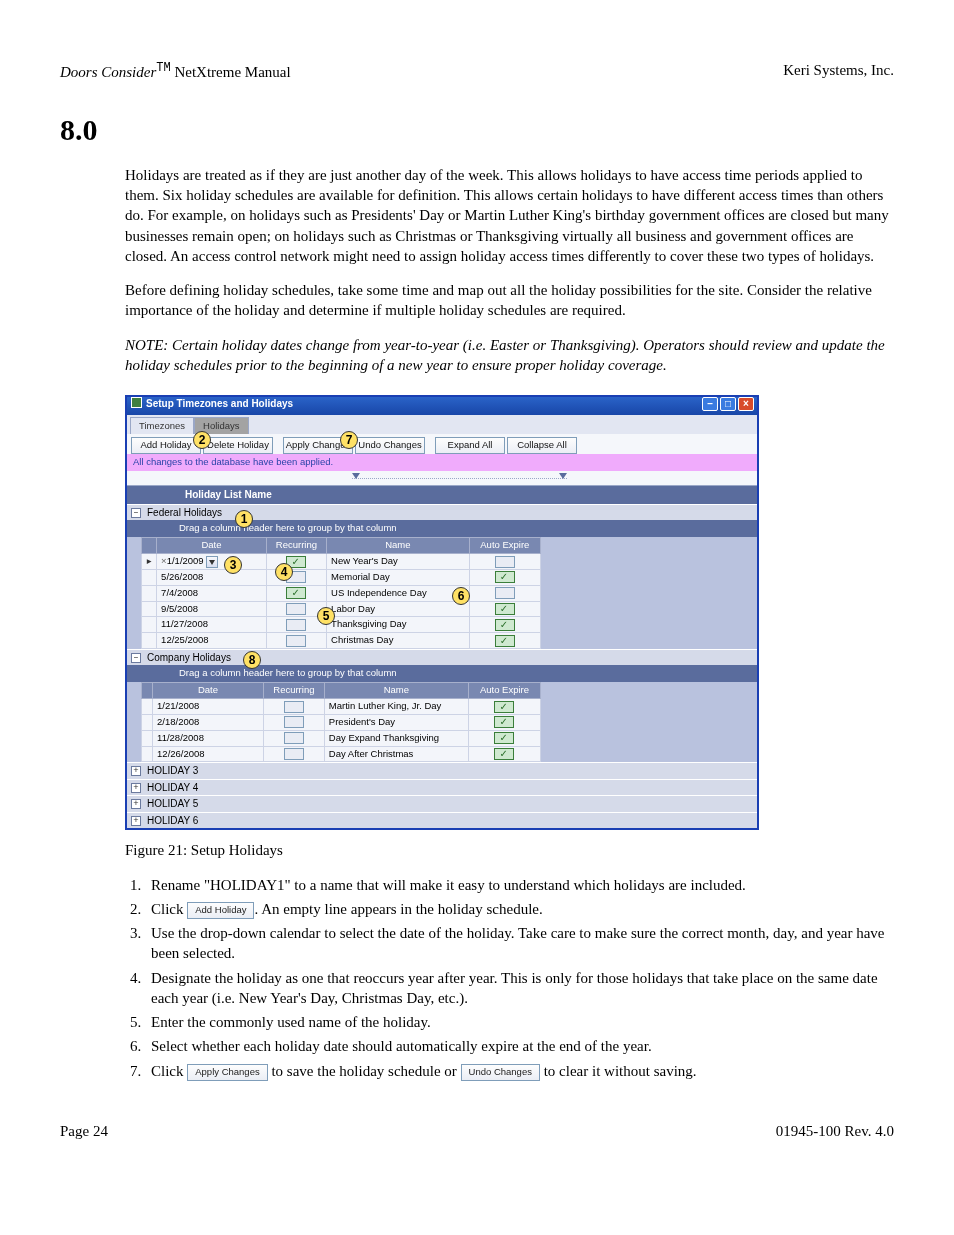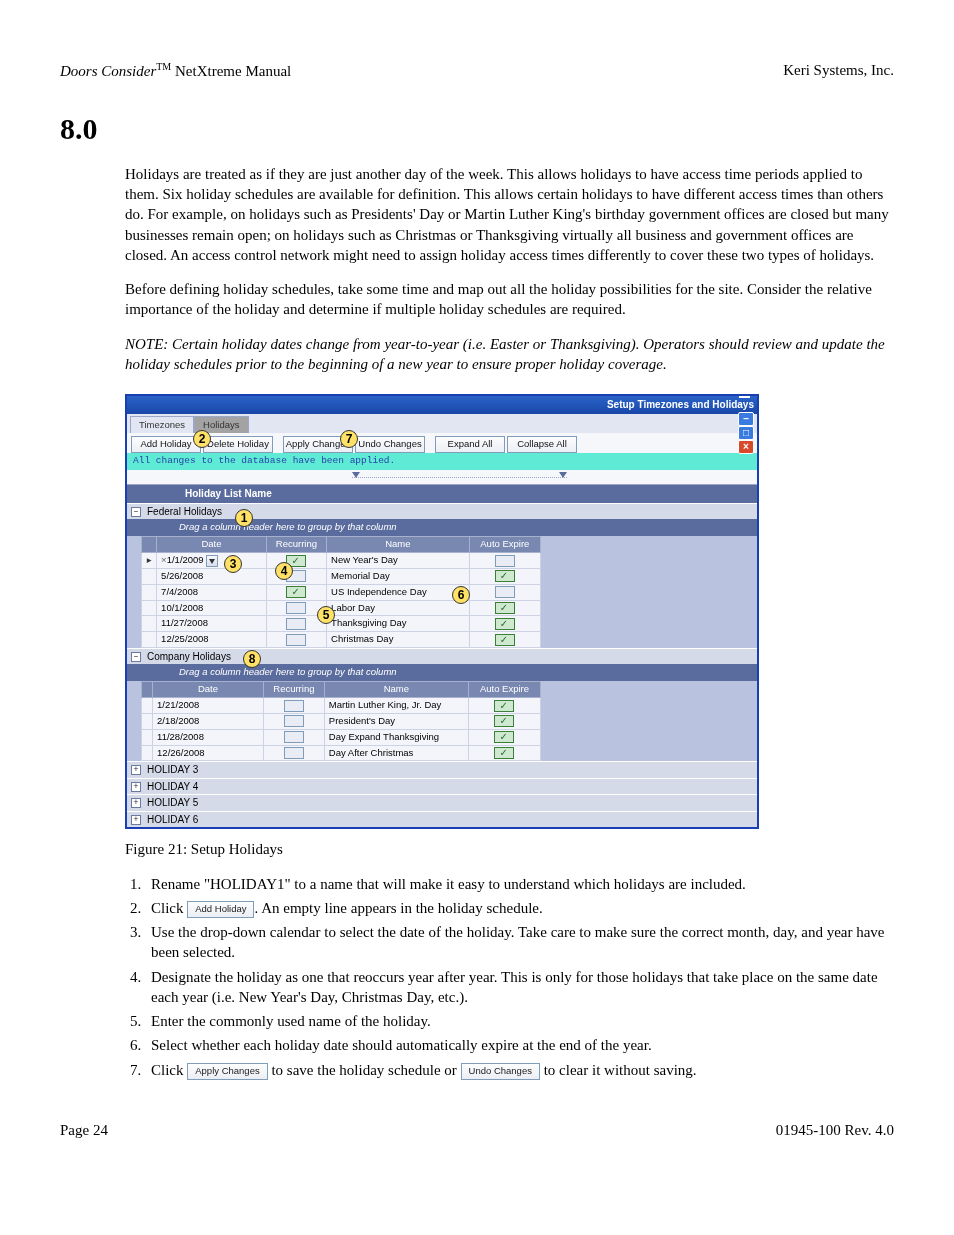--- a/index.html
+++ b/index.html
@@ -9,21 +9,21 @@
     color: #000;
     background: #fff;
     width: 954px;
     margin: 0 auto;
     padding: 60px 60px 40px 60px;
     line-height: 1.35;
   }
   
   .doc-header { display: flex; justify-content: space-between; font-size: 15px; margin-bottom: 28px; }
   .doc-header .brand { font-style: italic; }
-  .doc-header .tm { font-size: 10px; vertical-align: super; font-style: normal; }
+  .doc-header .tm { font-size: 12px; vertical-align: super; font-style: normal; font-family: Liberation Mono, monospace; }
   .section-h { display: flex; font-size: 30px; font-weight: bold; margin-bottom: 14px; margin-top: 20px; }
   .body-col { margin-left: 65px; }
   .body-col p { margin-bottom: 14px; text-align: left; }
   .body-col p.note { font-style: italic; }
   .fig-caption { margin: 10px 0 14px 0; }
   ol.steps { list-style: decimal; margin-left: 85px; }
   ol.steps > li { padding-left: 6px; margin-bottom: 4px; }
   .inline-btn {
     display: inline-block;
     border: 1px solid #7f9db9;
@@ -44,25 +44,24 @@
     border: 2px solid #1a3fb3;
     font-family: Tahoma, Arial, sans-serif;
     font-size: 10px;
     color: #000;
     background: #eceff7;
     position: relative;
   }
   .titlebar {
     background: linear-gradient(#2a63c8,#1846a8);
     color: #fff;
-    display: flex; align-items: flex-end;
+    display: flex; align-items: flex-start;
     height: 18px;
     padding: 0 3px 0 4px;
     font-size: 10px;
-    flex-direction: column;
   }
   .titlebar .t-icon {
     width: 11px; height: 11px; background: #3f7f3f; border: 1px solid #fff; margin-right: 4px;
   }
   .titlebar .t-txt { font-weight: bold; flex: 1; }
   .win-btn {
     width: 16px; height: 14px; margin-left: 2px;
     border: 1px solid #fff; border-radius: 2px;
     display: flex; align-items: center; justify-content: center;
     font-size: 10px; font-weight: bold;
@@ -76,21 +75,21 @@
   .tb-btn {
     border: 1px solid #7f9db9;
     background: linear-gradient(#fdfdfd,#ebeef5);
     padding: 1px 0;
     width: 70px;
     text-align: center;
     font-size: 9.5px;
     color: #111;
   }
   .tb-gap { width: 6px; }
-  .status-line { font-size: 9.5px; color: #2a44a8; padding: 2px 6px 3px 6px; background: #5eead4; font-family: Liberation Mono, monospace; }
+  .status-line { font-size: 9.5px; color: #2a44a8; padding: 2px 6px 3px 6px; background: #f0abfc; }
   .rule-strip { height: 14px; background: #f5f7fb; position: relative; }
   .rule-strip .dots {
     position: absolute; left: 225px; right: 190px; top: 7px;
     border-top: 1px dotted #9aa7c7;
   }
   .rule-strip .tri { position:absolute; top:2px; width:0;height:0;border-left:4px solid transparent;border-right:4px solid transparent;border-top:6px solid #5a6c9d; }
   .rule-strip .tri.l { left: 225px; }
   .rule-strip .tri.r { right: 190px; }
 
   .grid-area { background: #b9c2de; border-top: 1px solid #9aa7c7; }
@@ -105,21 +104,20 @@
   .expander {
     width: 10px; height: 10px; border: 1px solid #6b7a9e; background: #fff;
     display: flex; align-items: center; justify-content: center;
     font-size: 9px; line-height: 8px; color: #333; margin: 0 4px;
     font-family: "Courier New", monospace;
   }
   .list-label { padding-left: 2px; }
   .group-msg {
     background: #5a6c9d; color: #fff; font-size: 9.5px;
     padding: 2px 0 2px 52px;
-    font-style: italic;
   }
   table.holi {
     border-collapse: collapse;
     width: 400px;
     margin-left: 14px;
     background: #eef0f7;
   }
   table.holi th {
     background: #7988b1; color: #fff; font-weight: normal; text-align: center;
     font-size: 9.5px; padding: 1px 4px; border: 1px solid #a7b0cc;
@@ -234,21 +232,21 @@
             </tr>
         <tr>
               <td></td>
               <td>7/4/2008</td>
               <td class="cc"><span class="chk on"></span></td>
               <td>US Independence Day</td>
               <td class="cc"><span class="chk"></span></td>
             </tr>
         <tr>
               <td></td>
-              <td>10/1/2008</td>
+              <td>9/5/2008</td>
               <td class="cc"><span class="chk"></span></td>
               <td>Labor Day</td>
               <td class="cc"><span class="chk on"></span></td>
             </tr>
         <tr>
               <td></td>
               <td>11/27/2008</td>
               <td class="cc"><span class="chk"></span></td>
               <td>Thanksgiving Day</td>
               <td class="cc"><span class="chk on"></span></td>

